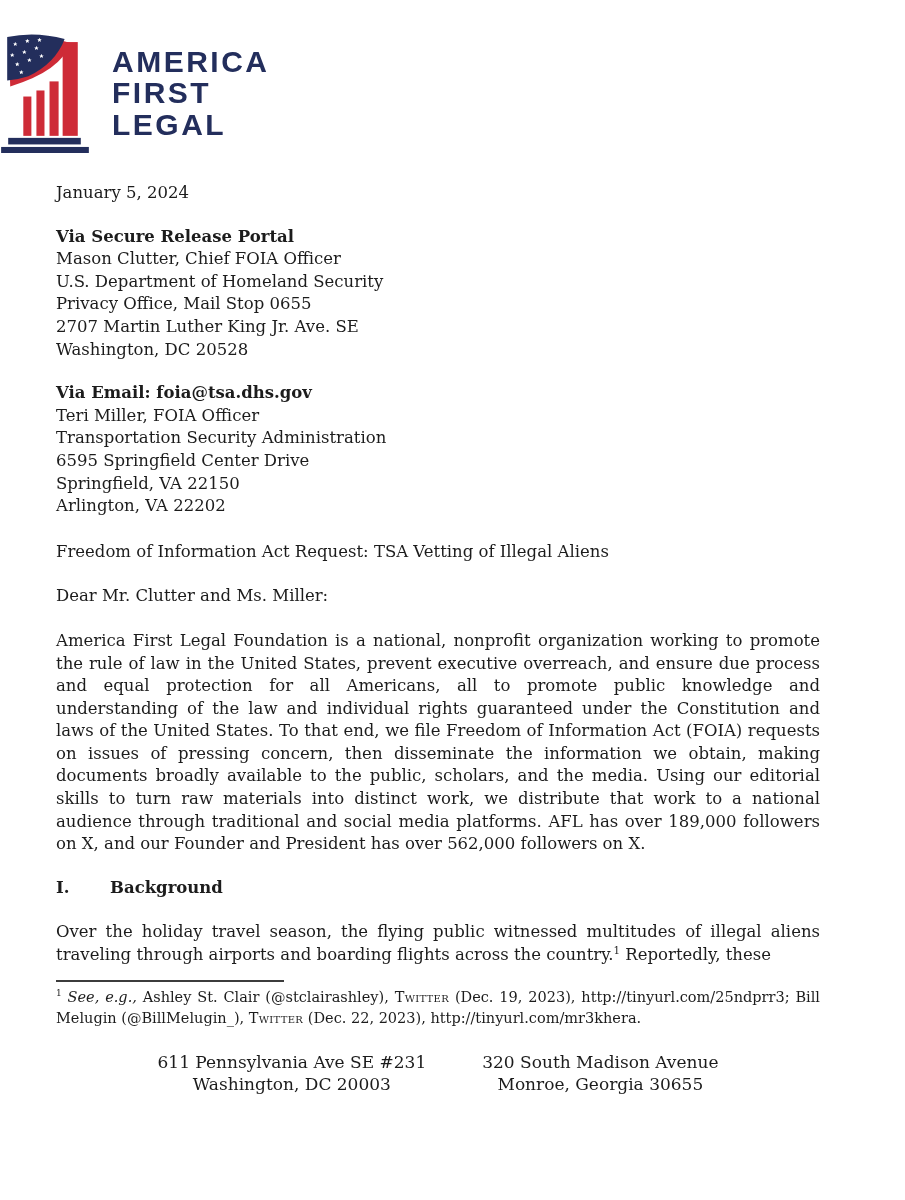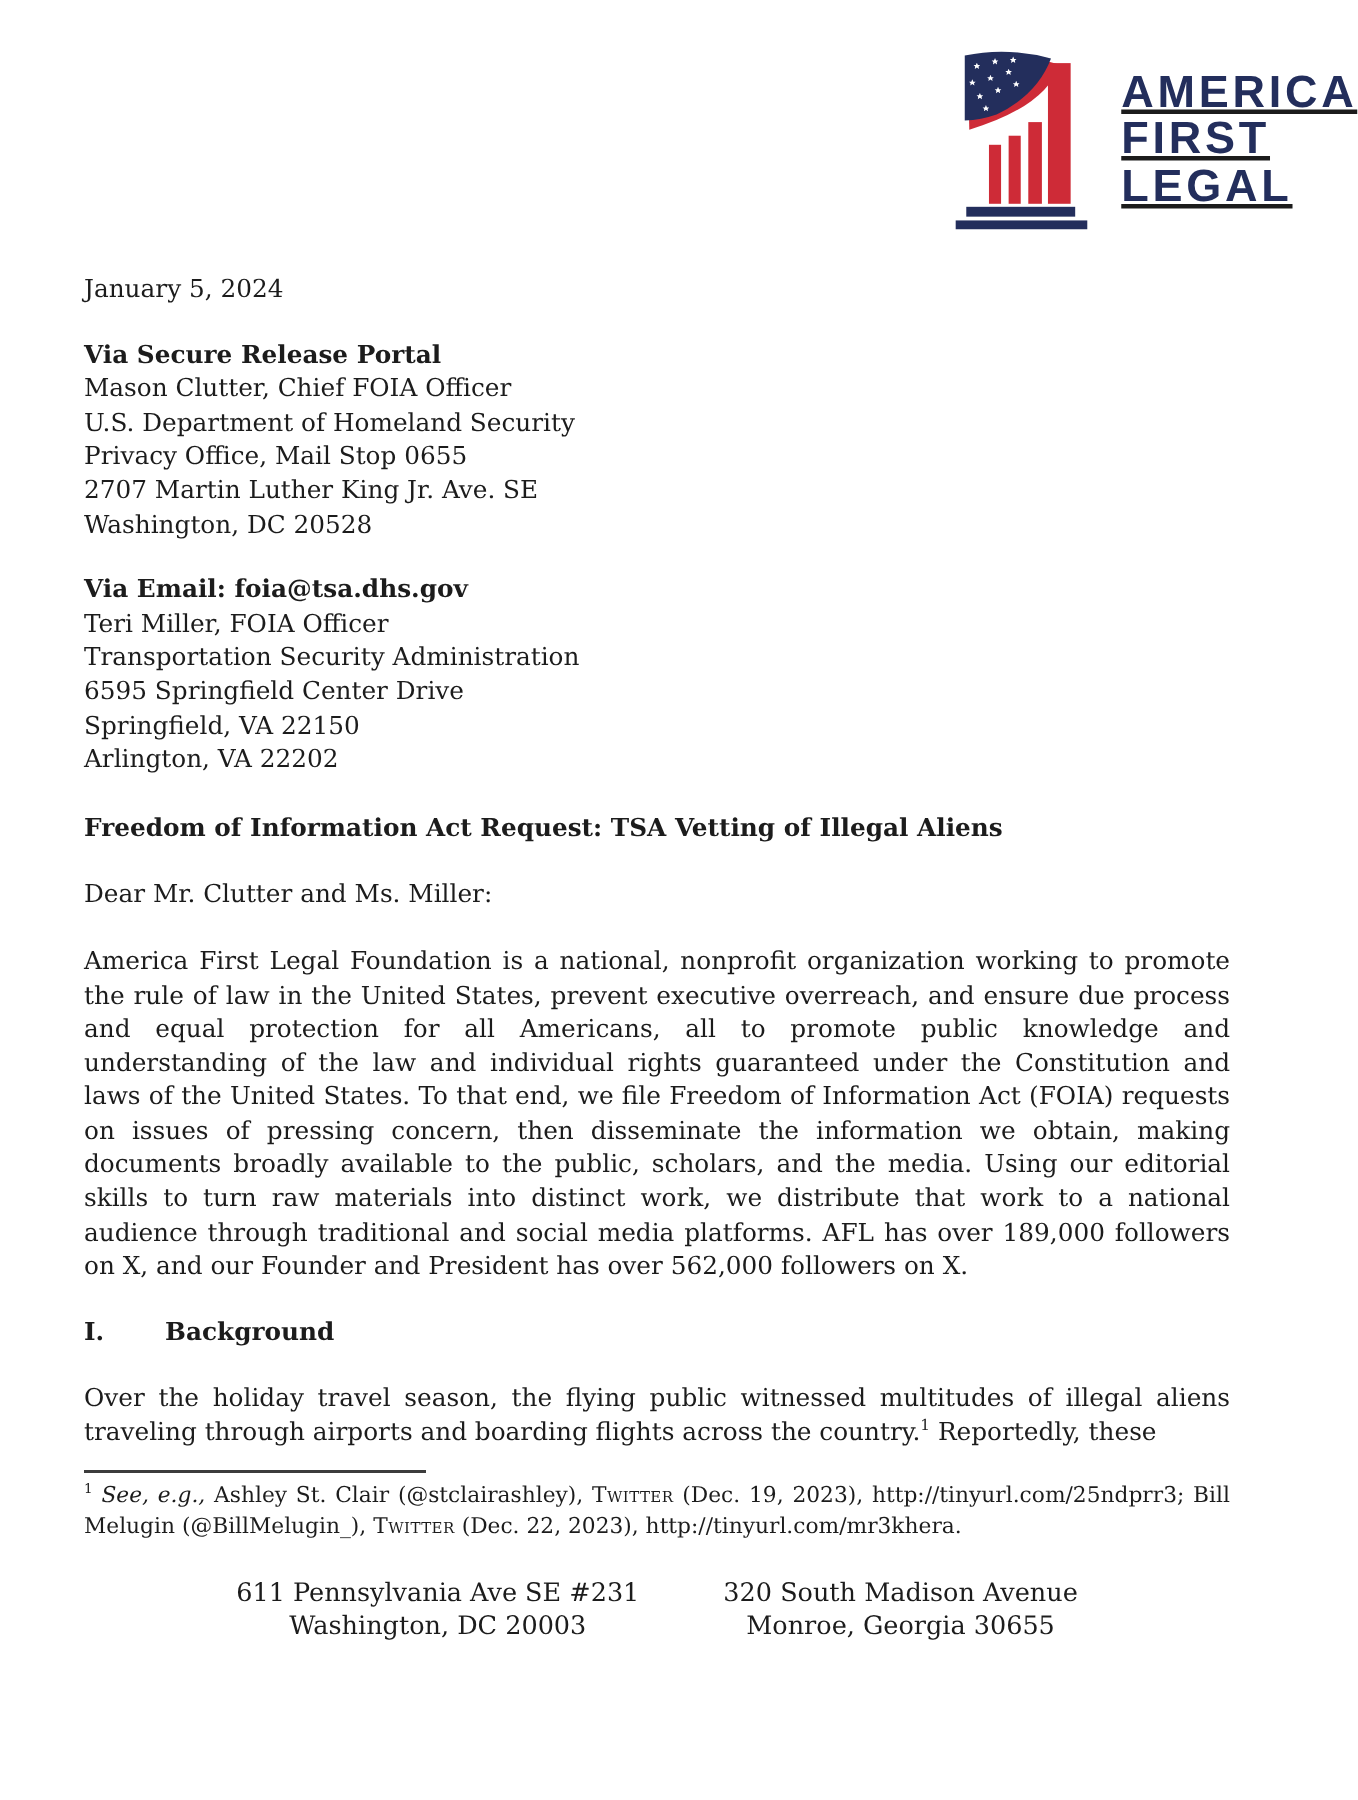--- a/index.html
+++ b/index.html
@@ -15,25 +15,24 @@
     color:var(--ink);
     font-family:"DejaVu Serif","Liberation Serif",serif;
     overflow:hidden;
   }
   .page{width:905px;height:1200px;position:relative;}
 
   
   .letterhead{
     margin-top:33px;
     display:flex;
-    justify-content:flex-end;
+    justify-content:flex-start;
     align-items:center;
     gap:20px;
     height:120px;
-    text-decoration:underline;
   }
   .logo-mark{width:92px;height:120px;display:block;}
   .logo-mark .red{fill:var(--red);}
   .logo-mark .navy{fill:var(--navy);}
   .logo-mark .star{fill:#ffffff;}
   .brand-text{
     font-family:"Liberation Sans","DejaVu Sans",sans-serif;
     font-weight:bold;
     font-size:30px;
     line-height:31.5px;
@@ -44,21 +43,21 @@
   
   .content{
     padding:0 85px 0 56px;
     font-size:16.5px;
     line-height:22.6px;
     margin-top:24px;
   }
   .date{margin-top:29px;}
   .addr-block{margin-top:21px;}
   .addr-heading{font-weight:bold;}
-  .subject{margin-top:23px;font-weight:bold;}
+  .subject{margin-top:23px;font-weight:normal;}
   .salutation{margin-top:22px;}
   .body-par{margin-top:22px;text-align:justify;}
   .section-heading{margin-top:21px;font-weight:bold;}
   .section-heading .numeral{display:inline-block;width:54px;}
 
   
   .footnote-sep{
     margin:13px 0 5px 0;
     width:228px;
     border:none;

